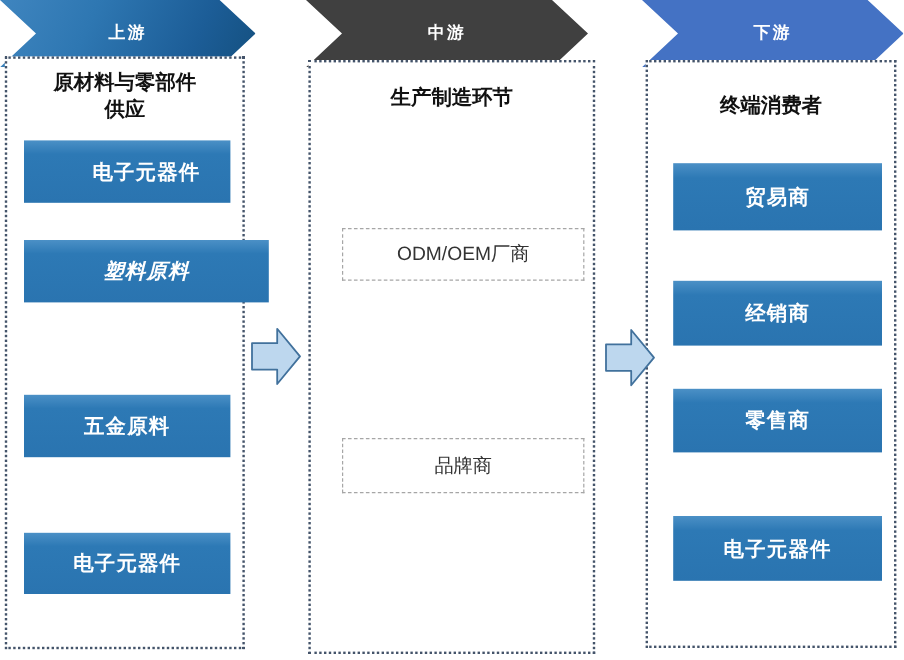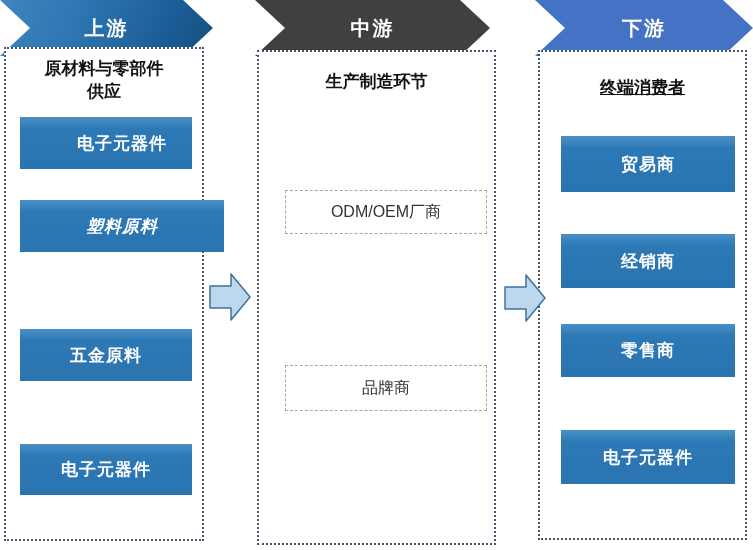--- a/index.html
+++ b/index.html
@@ -7,21 +7,21 @@
   body {
     font-family: "Liberation Sans", "DejaVu Sans", sans-serif;
     width: 753px; height: 550px; overflow: hidden; position: relative;
   }
   .canvas { position: absolute; left: 0; top: 0; width: 753px; height: 550px; background: #fff; }
 
   
   .chevron {
     position: absolute; top: 0; height: 56px;
     display: flex; align-items: center; justify-content: center;
-    color: #fff; font-weight: bold; font-size: 20px; letter-spacing: 2px;
+    color: #fff; font-weight: bold; font-size: 14px; letter-spacing: 2px;
     clip-path: polygon(0 0, calc(100% - 30px) 0, 100% 50%, calc(100% - 30px) 100%, 0 100%, 30px 50%);
   }
   .chevron-1 { left: 0;   width: 213px; background: linear-gradient(115deg, #3f85bf 0%, #2e77b2 35%, #1c5d97 75%, #14507f 100%); }
   .chevron-2 { left: 255px; width: 235px; background: #404040; }
   .chevron-3 { left: 535px; width: 218px; background: #4472C4; }
 
   
   .container { position: absolute; border: 2px dotted #44546A; background: #fff; }
   .container-1 { left: 4px;   top: 47px; width: 200px; height: 494px; }
   .container-2 { left: 257px; top: 50px; width: 239px; height: 495px; }
@@ -79,21 +79,21 @@
 
   <div class="container container-2">
     <div class="col-title" style="top: 18px;">
       <div>生产制造环节</div>
     </div>
     <div class="item-outline" style="left:26px; top:138px; width:202px; height:44px;">ODM/OEM厂商</div>
     <div class="item-outline" style="left:26px; top:313px; width:202px; height:46px;">品牌商</div>
   </div>
 
   <div class="container container-3">
-    <div class="col-title" style="top: 24px; text-decoration: underline;">
+    <div class="col-title" style="top: 24px;">
       <div>终端消费者</div>
     </div>
     <div class="item-blue" style="left:21px; top:84px;  width:174px; height:56px;">贸易商</div>
     <div class="item-blue" style="left:21px; top:272px; width:174px; height:53px;">零售商</div>
     <div class="item-blue" style="left:21px; top:182px; width:174px; height:54px;">经销商</div>
     <div class="item-blue" style="left:21px; top:378px; width:174px; height:54px;">电子元器件</div>
   </div>
 
   <div class="connector" style="left:209px; top:271px;">
     <svg width="42" height="52" viewBox="0 0 42 52" xmlns="http://www.w3.org/2000/svg">

